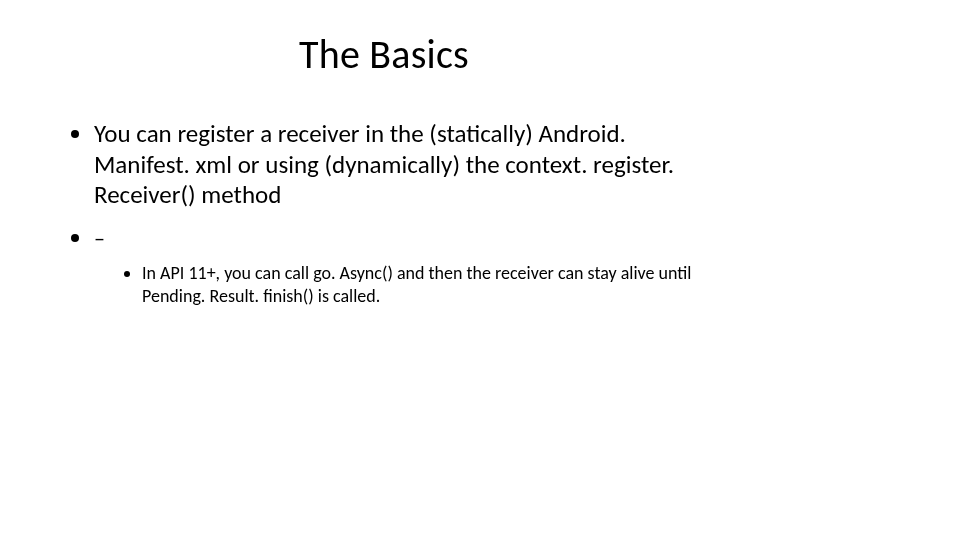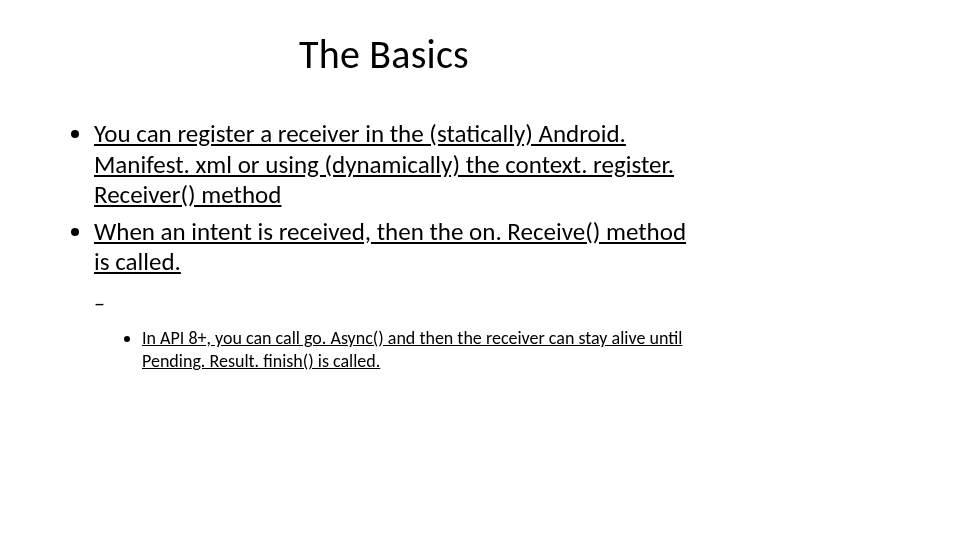--- a/index.html
+++ b/index.html
@@ -27,21 +27,20 @@
   }
   ul.l1 {
     list-style: disc;
     margin: 0;
     padding-left: 24px;
     font-size: 25px;
     line-height: 1.22;
   }
   ul.l1 > li {
     margin-bottom: 6px;
-    text-decoration: underline;
   }
   ul.l2 {
     list-style: none;
     margin: 12px 0 0 0;
     padding-left: 18px;
     font-size: 22px;
     line-height: 1.25;
   }
   ul.l2 > li::before {
     content: "–";
@@ -59,23 +58,22 @@
 </style>
 </head>
 <body>
 
 <div class="slide">
   <h1 class="title">The Basics</h1>
 
   <ul class="l1">
     <li>You can register a receiver in the (statically) Android. Manifest. xml or using (dynamically) the context. register. Receiver() method</li>
     <li>
-      <span>When an intent is received, then the on. Receive() method is called.</span>
       <ul class="l2">
         <li>
           <ul class="l3">
-            <li>In API 8+, you can call go. Async() and then the receiver can stay alive until Pending. Result. finish() is called.</li>
+            <li>In API 11+, you can call go. Async() and then the receiver can stay alive until Pending. Result. finish() is called.</li>
           </ul>
         </li>
       </ul>
     </li>
   </ul>
 </div>
 
 </body></html>

